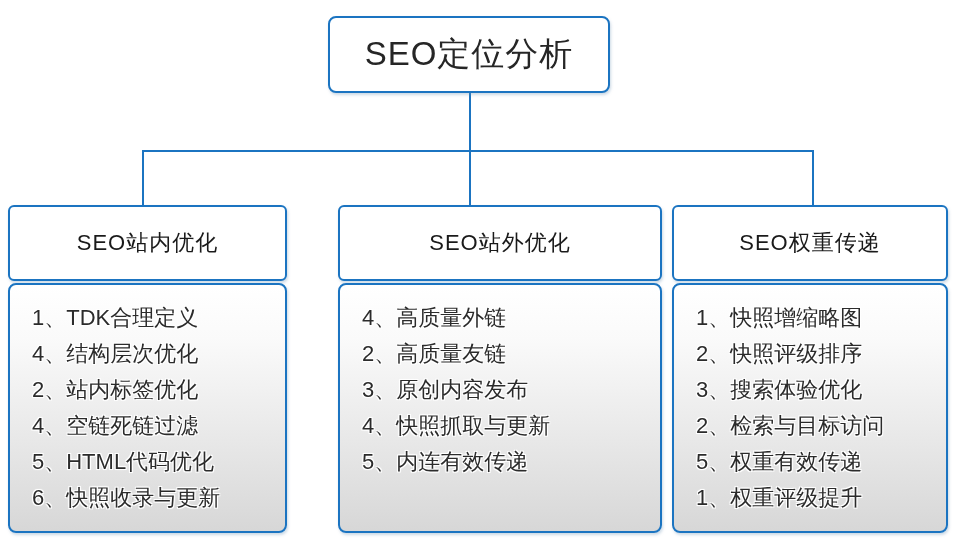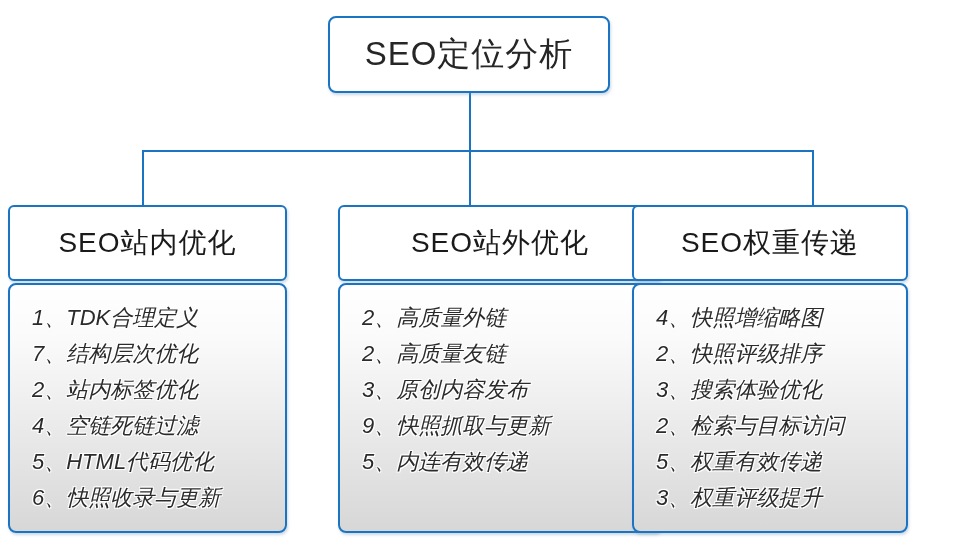--- a/index.html
+++ b/index.html
@@ -42,48 +42,47 @@
   }
   .root-node {
     left: 328px; top: 16px;
     width: 282px; height: 77px;
     font-size: 33px;
     letter-spacing: 1px;
   }
   .column { position: absolute; top: 205px; height: 330px; }
   #col-0 { left: 8px;   width: 279px; }
   #col-1 { left: 338px; width: 324px; }
-  #col-2 { left: 632px; width: 276px; }
+  #col-2 { left: 672px; width: 276px; }
   .col-header {
     position: absolute;
     left: 0; top: 0;
     width: 100%; height: 76px;
     box-sizing: border-box;
     border: 2px solid #1b74c1;
     border-radius: 6px;
     background: #ffffff;
     display: flex;
     align-items: center;
     justify-content: center;
-    font-size: 28px;
+    font-size: 22px;
     letter-spacing: 1px;
     color: #1a1a1a;
     box-shadow: 1px 2px 3px rgba(110, 145, 180, 0.35);
   }
   .col-body {
     position: absolute;
     left: 0; top: 78px;
     width: 100%; height: 250px;
     box-sizing: border-box;
     border: 2px solid #1b74c1;
     border-radius: 8px;
     background: linear-gradient(180deg, #ffffff 0%, #fafafa 22%, #e4e4e4 72%, #d7d7d7 100%);
     padding: 15px 0 0 22px;
     box-shadow: 1px 2px 3px rgba(110, 145, 180, 0.35);
-    font-style: italic;
   }
   .list-item {
     font-size: 22px;
     line-height: 36px;
     color: #2b2b2b;
     white-space: nowrap;
     text-shadow:
       -1px -1px 0 #ffffff,
        1px -1px 0 #ffffff,
       -1px  1px 0 #ffffff,
@@ -105,48 +104,48 @@
   <div class="node root-node">
     <span>SEO定位分析</span>
   </div>
 
   <div class="column" id="col-0">
     <div class="col-header">
       <span>SEO站内优化</span>
     </div>
     <div class="col-body">
       <div class="list-item">1、TDK合理定义</div>
-      <div class="list-item">7、结构层次优化</div>
+      <div class="list-item">4、结构层次优化</div>
       <div class="list-item">2、站内标签优化</div>
       <div class="list-item">4、空链死链过滤</div>
       <div class="list-item">5、HTML代码优化</div>
       <div class="list-item">6、快照收录与更新</div>
     </div>
   </div>
 
   <div class="column" id="col-1">
     <div class="col-header">
       <span>SEO站外优化</span>
     </div>
     <div class="col-body">
-      <div class="list-item">2、高质量外链</div>
+      <div class="list-item">4、高质量外链</div>
       <div class="list-item">2、高质量友链</div>
       <div class="list-item">3、原创内容发布</div>
-      <div class="list-item">9、快照抓取与更新</div>
+      <div class="list-item">4、快照抓取与更新</div>
       <div class="list-item">5、内连有效传递</div>
     </div>
   </div>
 
   <div class="column" id="col-2">
     <div class="col-header">
       <span>SEO权重传递</span>
     </div>
     <div class="col-body">
-      <div class="list-item">4、快照增缩略图</div>
+      <div class="list-item">1、快照增缩略图</div>
       <div class="list-item">2、快照评级排序</div>
       <div class="list-item">3、搜索体验优化</div>
       <div class="list-item">2、检索与目标访问</div>
       <div class="list-item">5、权重有效传递</div>
-      <div class="list-item">3、权重评级提升</div>
+      <div class="list-item">1、权重评级提升</div>
     </div>
   </div>
 
 </div>
 
 </body></html>

